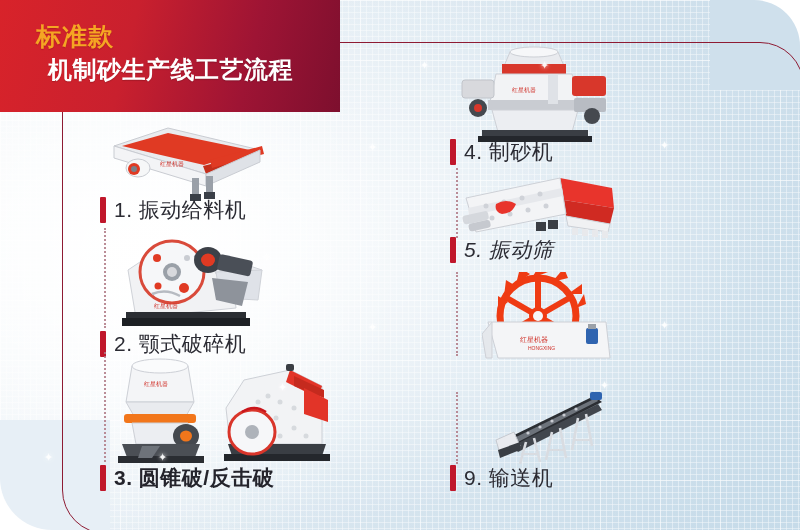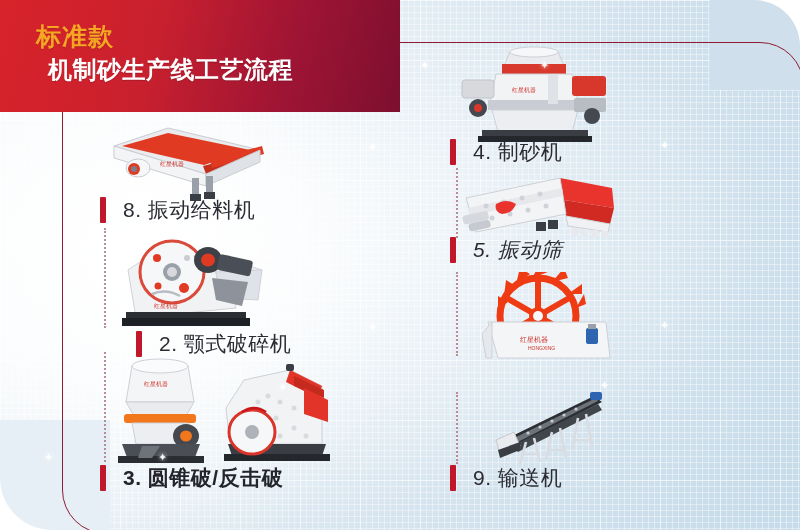--- a/index.html
+++ b/index.html
@@ -63,21 +63,21 @@
   .frame{
     position:absolute;left:62px;top:42px;width:742px;height:492px;
     border:1.5px solid #8e1b33;
     border-radius:40px 44px 0 44px;
     box-sizing:border-box;
     pointer-events:none;
   }
 
   
   .banner{
-    position:absolute;left:0;top:0;width:400px;height:112px;
+    position:absolute;left:0;top:0;width:340px;height:112px;
     background:linear-gradient(104deg,#d8232a 0%, #c9202e 38%, #9e1434 72%, #7d0f2e 100%);
     z-index:6;
   }
   .banner-title{
     position:absolute;left:36px;top:22px;
     font-size:25px;font-weight:bold;color:#f5a623;letter-spacing:1px;
     line-height:1.15;text-shadow:0 1px 1px rgba(0,0,0,.15);
   }
   .banner-sub{
     position:absolute;left:48px;top:56px;
@@ -89,21 +89,21 @@
   
   .spark{position:absolute;color:#fff;font-size:11px;line-height:1;opacity:.95;z-index:3;
          text-shadow:0 0 4px rgba(255,255,255,.95);}
 
   .dotline{
     position:absolute;width:2px;
     border-left:2px dotted #b07a86;
     opacity:.85;z-index:2;
   }
   .step-label{
-    position:absolute;display:flex;align-items:center;gap:17px;
+    position:absolute;display:flex;align-items:center;gap:8px;
     white-space:nowrap;
     justify-content:center;
   }
   .bar{
     width:6px;height:26px;background:#c0172b;border-radius:1px;flex:0 0 auto;
     box-shadow:0 0 0 0 rgba(0,0,0,0);
   }
   .ltext{
     font-size:21px;color:#2b2b33;letter-spacing:.5px;
   }
@@ -170,21 +170,21 @@
         <rect x="106" y="60" width="7" height="18" fill="#9aa0a8"></rect>
         <rect x="90" y="78" width="11" height="7" fill="#3a3f47"></rect>
         <rect x="104" y="76" width="11" height="7" fill="#3a3f47"></rect>
         <rect x="72" y="54" width="26" height="7" fill="none"></rect>
         <text x="60" y="50" font-size="6" fill="#d0322a" font-family="sans-serif">红星机器</text>
       </g>
     </svg>
   </div>
   <div class="step-label" style="left:100px;top:196px;">
     <span class="bar"></span>
-    <span class="ltext">8. 振动给料机</span>
+    <span class="ltext">1. 振动给料机</span>
   </div>
 
   <div class="art" style="left:112px;top:226px;">
     <svg width="166" height="104" viewBox="0 0 166 104">
       <g>
         <polygon points="16,44 46,24 118,30 124,82 24,92" fill="#f1f2f4" stroke="#cfd2d8"></polygon>
         <polygon points="96,26 150,44 142,62 104,48" fill="#e8eaee" stroke="#cfd2d8"></polygon>
         <polygon points="104,46 150,44 146,74 108,72" fill="#dfe2e8" stroke="#cfd2d8"></polygon>
         <polygon points="100,52 136,56 130,80 104,74" fill="#8e939b"></polygon>
         <rect x="14" y="86" width="120" height="13" fill="#2b2e33"></rect>
@@ -200,21 +200,21 @@
           <path d="M82 30 L118 40"></path>
         </g>
         <ellipse cx="96" cy="34" rx="14" ry="13" fill="#3c4148"></ellipse>
         <ellipse cx="96" cy="34" rx="7" ry="6.5" fill="#e03a23"></ellipse>
         <rect x="108" y="28" width="34" height="16" rx="3" fill="#4a4f57" transform="rotate(12 108 28)"></rect>
         <path d="M40 68 q14 -6 28 2" stroke="#b7bbc2" stroke-width="2.5" fill="none"></path>
         <text x="42" y="82" font-size="6" fill="#d0322a" font-family="sans-serif">红星机器</text>
       </g>
     </svg>
   </div>
-  <div class="step-label" style="left:100px;top:330px;margin-left:36px;">
+  <div class="step-label" style="left:100px;top:330px;">
     <span class="bar"></span>
     <span class="ltext">2. 颚式破碎机</span>
   </div>
 
   <div class="art" style="left:108px;top:356px;">
     <svg width="230" height="108" viewBox="0 0 230 108">
       <g>
 
         <path d="M24,10 L80,10 L86,46 L18,46 Z" fill="#f4f5f7" stroke="#cdd0d6"></path>
         <ellipse cx="52" cy="10" rx="28" ry="7" fill="#fafbfc" stroke="#cdd0d6"></ellipse>

